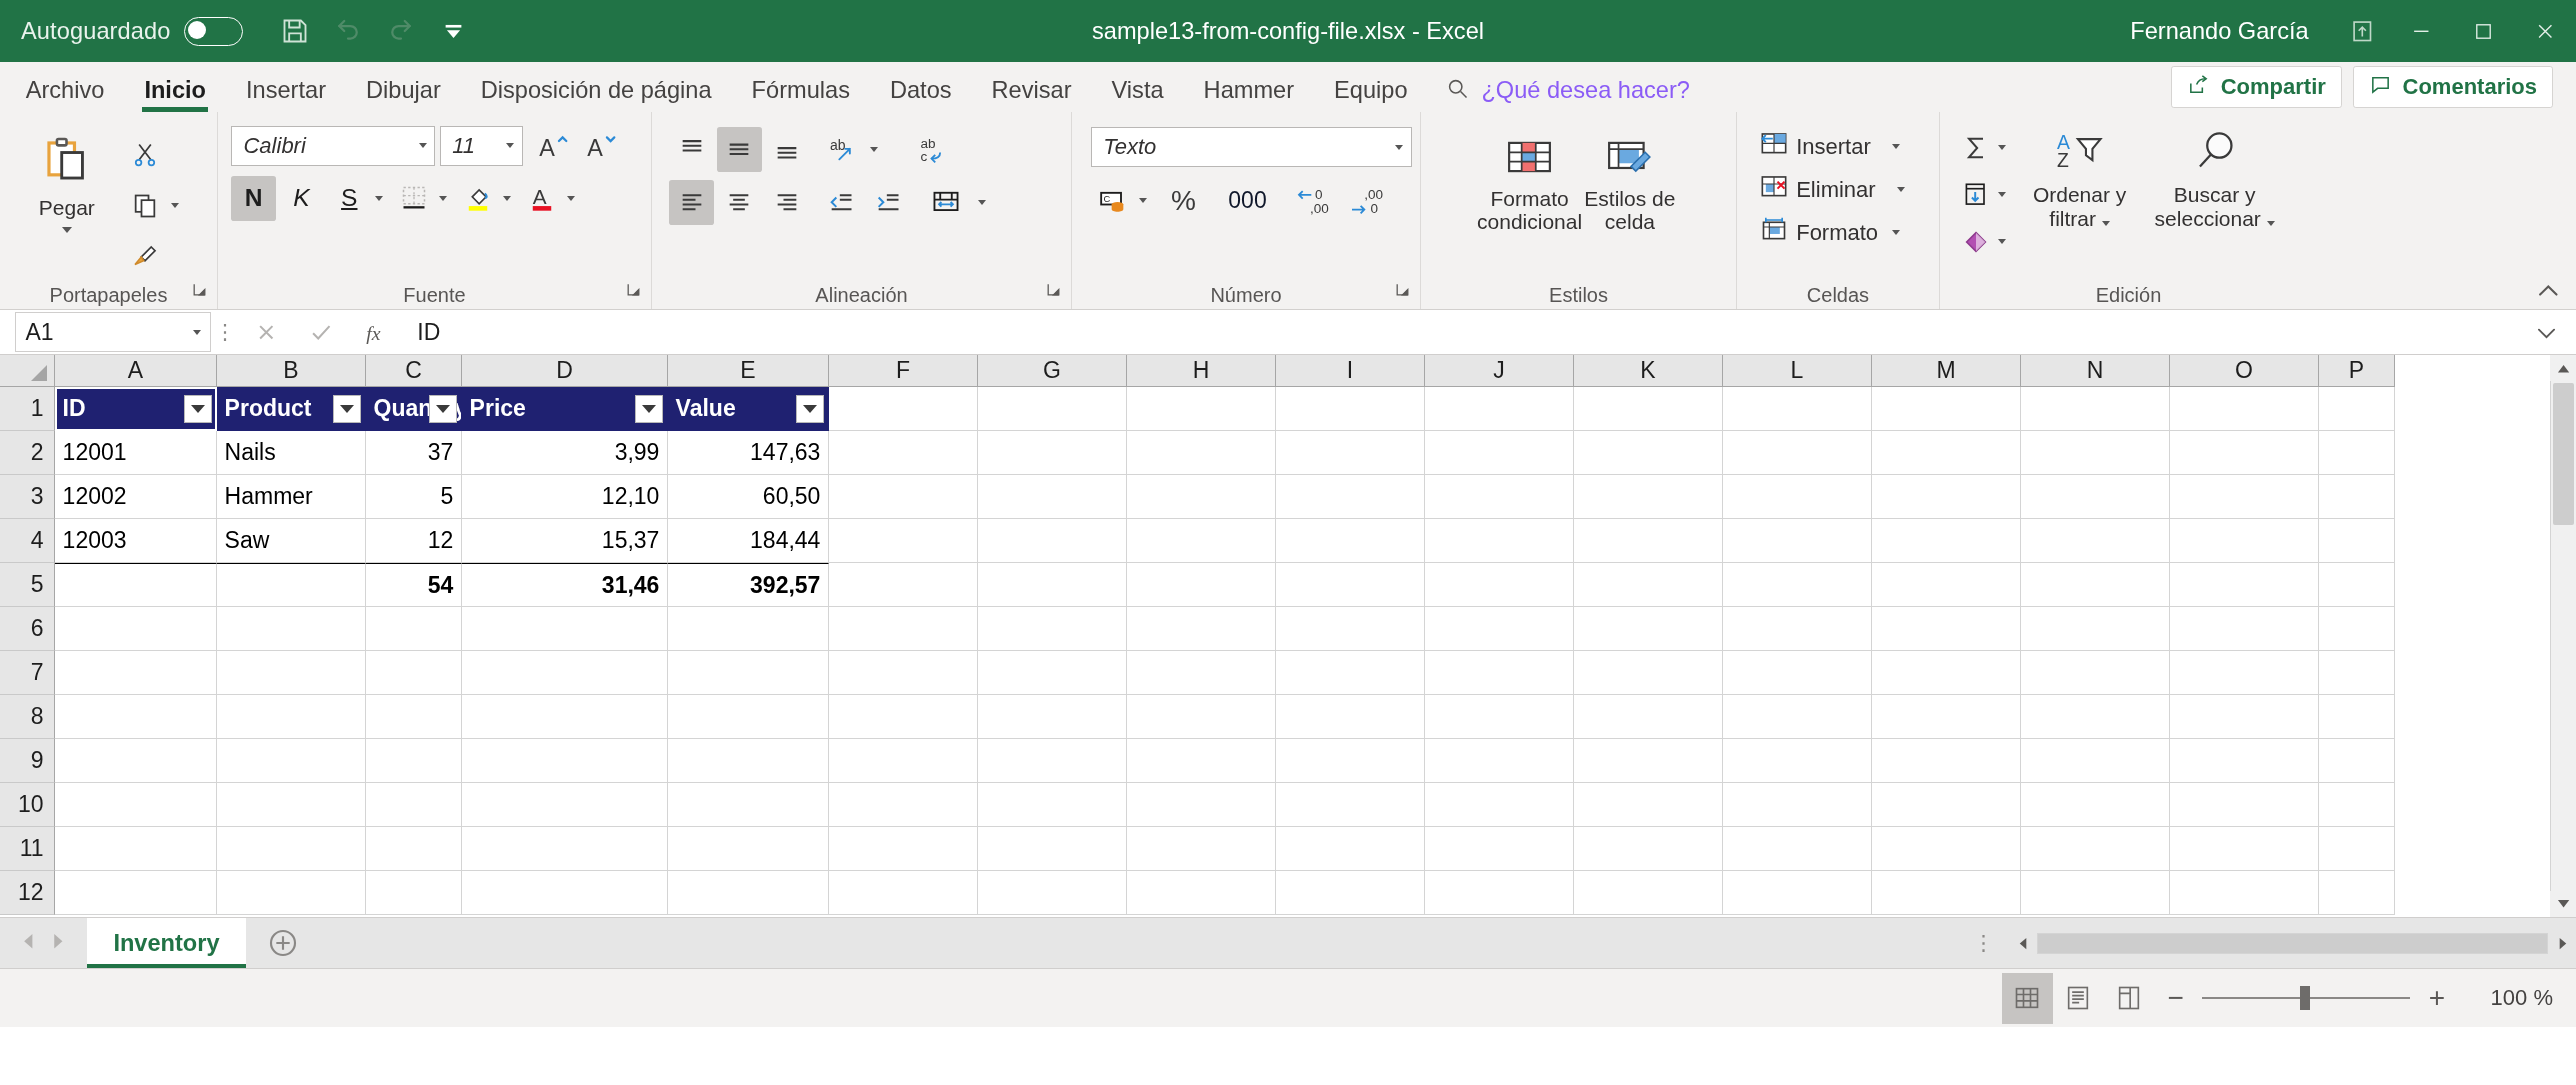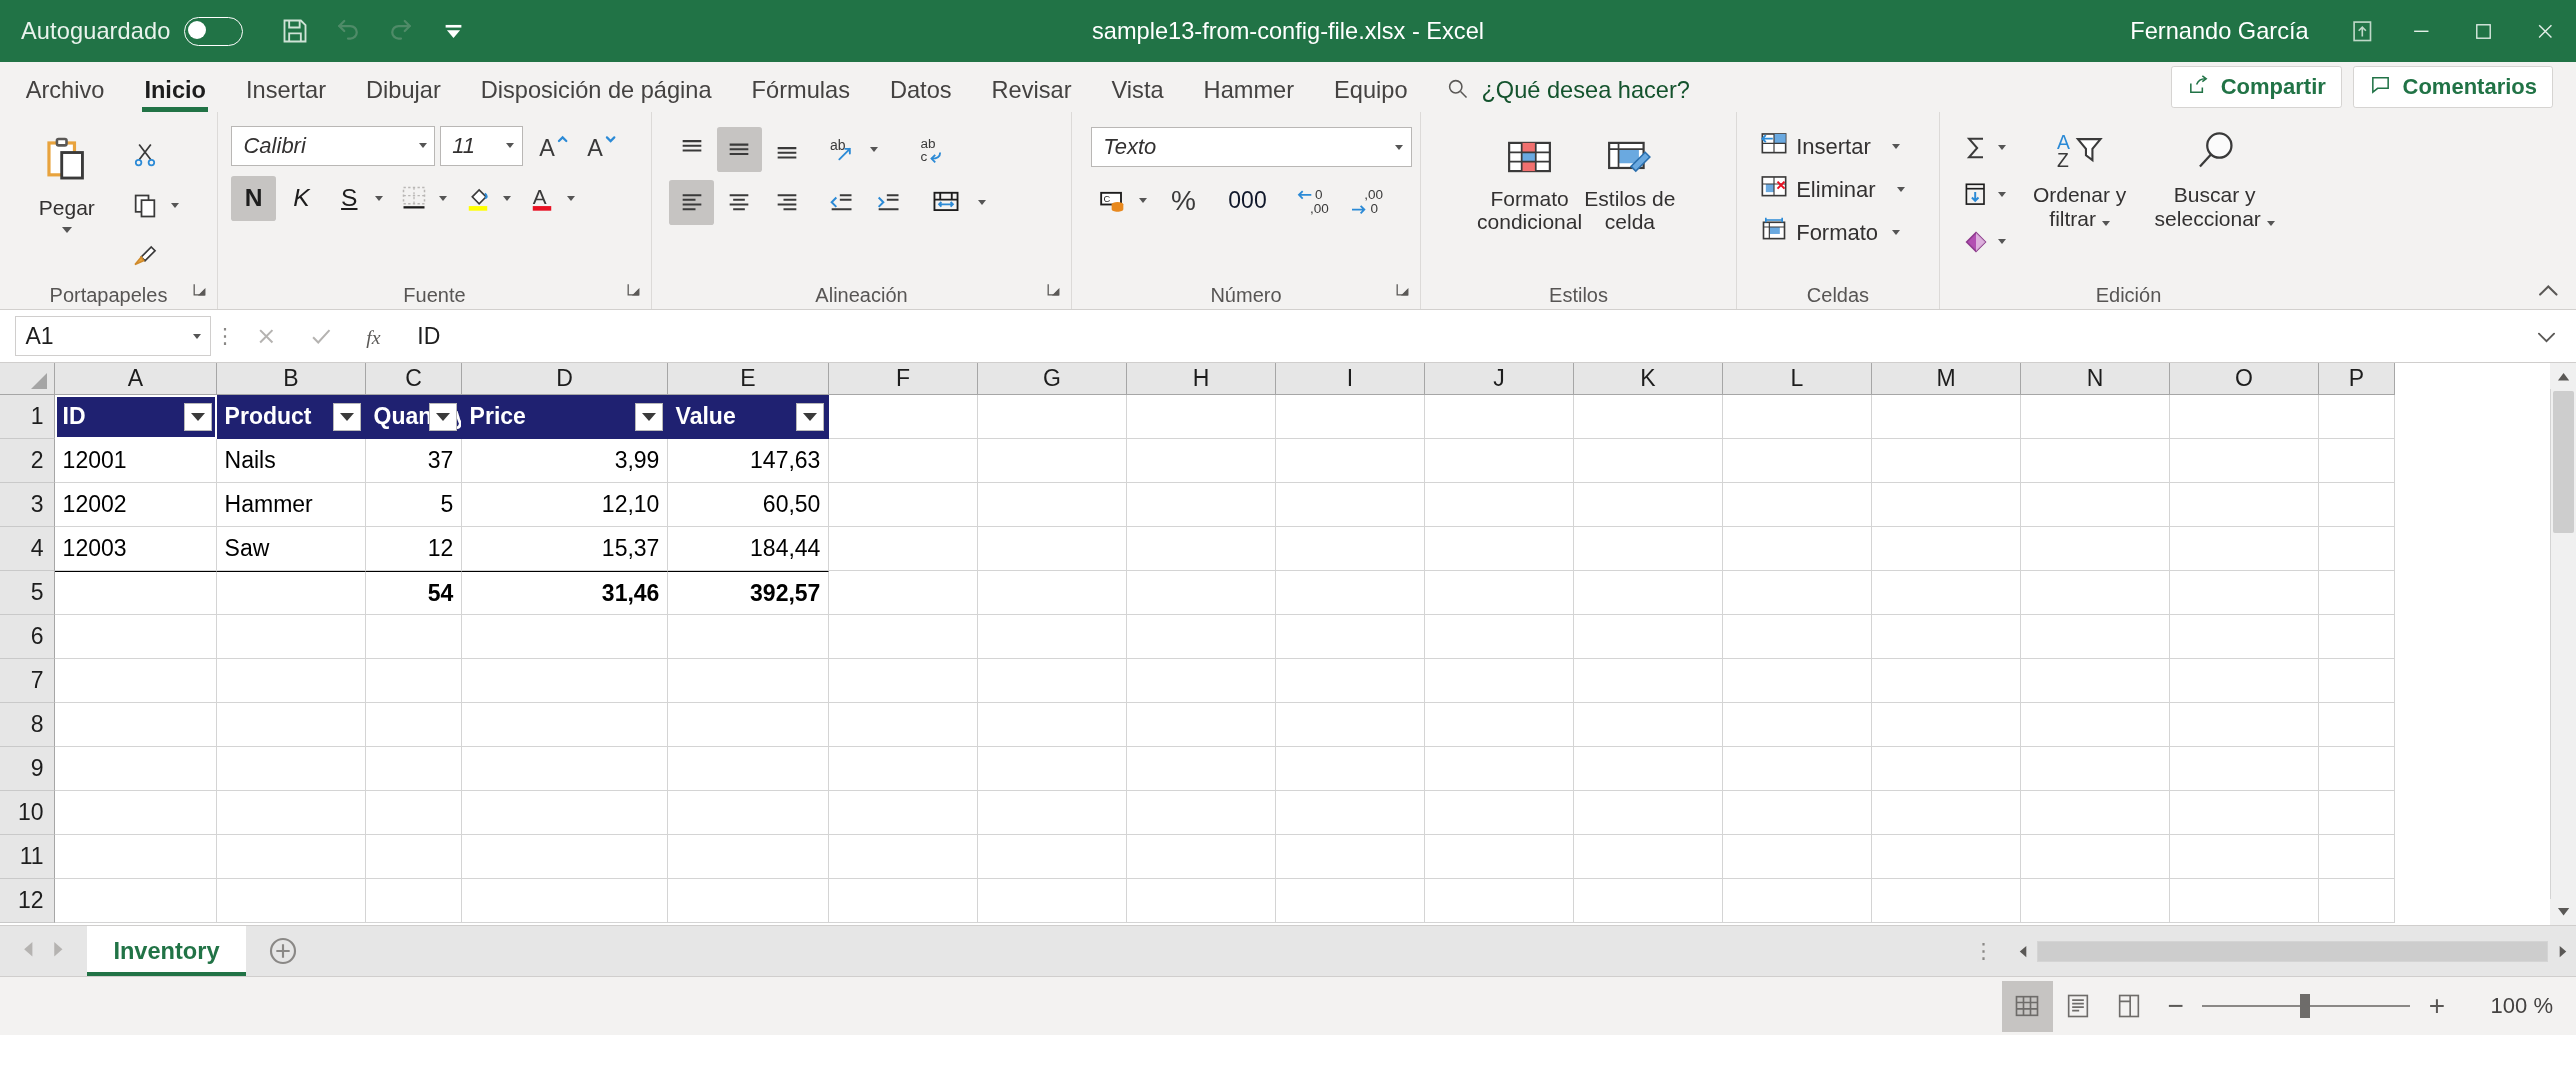--- a/index.html
+++ b/index.html
@@ -57,21 +57,21 @@
   .rtab {
     font-size: 23.6px; color: #444241; padding: 0 20px; height: 44px;
     display: flex; align-items: center; white-space: nowrap; position: relative;
   }
   .rtab.active { color: #1d1d1d; font-weight: bold; }
   .rtab.active::after {
     content: ''; position: absolute; left: 18px; right: 18px; bottom: 0;
     height: 4.7px; background: #217346;
   }
   .tellme { display: flex; align-items: center; gap: 12.3px; padding: 0 17px; height: 44px; }
-  .tellme-text { font-size: 23.6px; color: #14532d; white-space: nowrap; }
+  .tellme-text { font-size: 23.6px; color: #8b5cf6; white-space: nowrap; }
   .ribbon-right-btns { margin-left: auto; display: flex; align-items: center; gap: 11.3px; padding-right: 23px; padding-bottom: 3.8px;}
   .rbtn {
     display: flex; align-items: center; gap: 10.4px; border: 0.9px solid #d6d4d2;
     background: #ffffff; border-radius: 2.8px; height: 42px; padding: 0 15px;
     font-size: 22px; color: #217346; font-weight: bold; white-space: nowrap;
   }
 
   
   .ribbon {
     height: 198px; background: #f3f2f1; border-bottom: 0.9px solid #d2d0ce;
@@ -116,21 +116,21 @@
   .icon-lbl-btn {
     display:flex; align-items:center; gap:8.5px; height: 43px; padding: 0 5.7px;
     font-size: 22px; color: #333131; white-space: nowrap;
   }
 
   
   .ribbon-collapse { position: absolute; right: 15px; bottom: 5.7px; }
 
   
   .formula-bar {
-    height: 53px; background: #ffffff; display: flex; align-items: center;
+    height: 45px; background: #ffffff; display: flex; align-items: center;
     border-bottom: 0.9px solid #d0cecd; padding: 0 3.8px;
   }
   .namebox {
     width: 196px; height: 40px; margin-left: 11.3px; border: 0.9px solid #d0cecd;
     background: #ffffff; display: flex; align-items: center; padding: 0 9.4px;
     font-size: 23px; color: #1d1d1d;
   }
   .namebox .txt { flex: 1; }
   .fb-grip { width: 28px; text-align: center; color: #8a8886; font-size: 21px; letter-spacing: 0; }
   .fb-btns { display: flex; align-items: center; gap: 0; }

